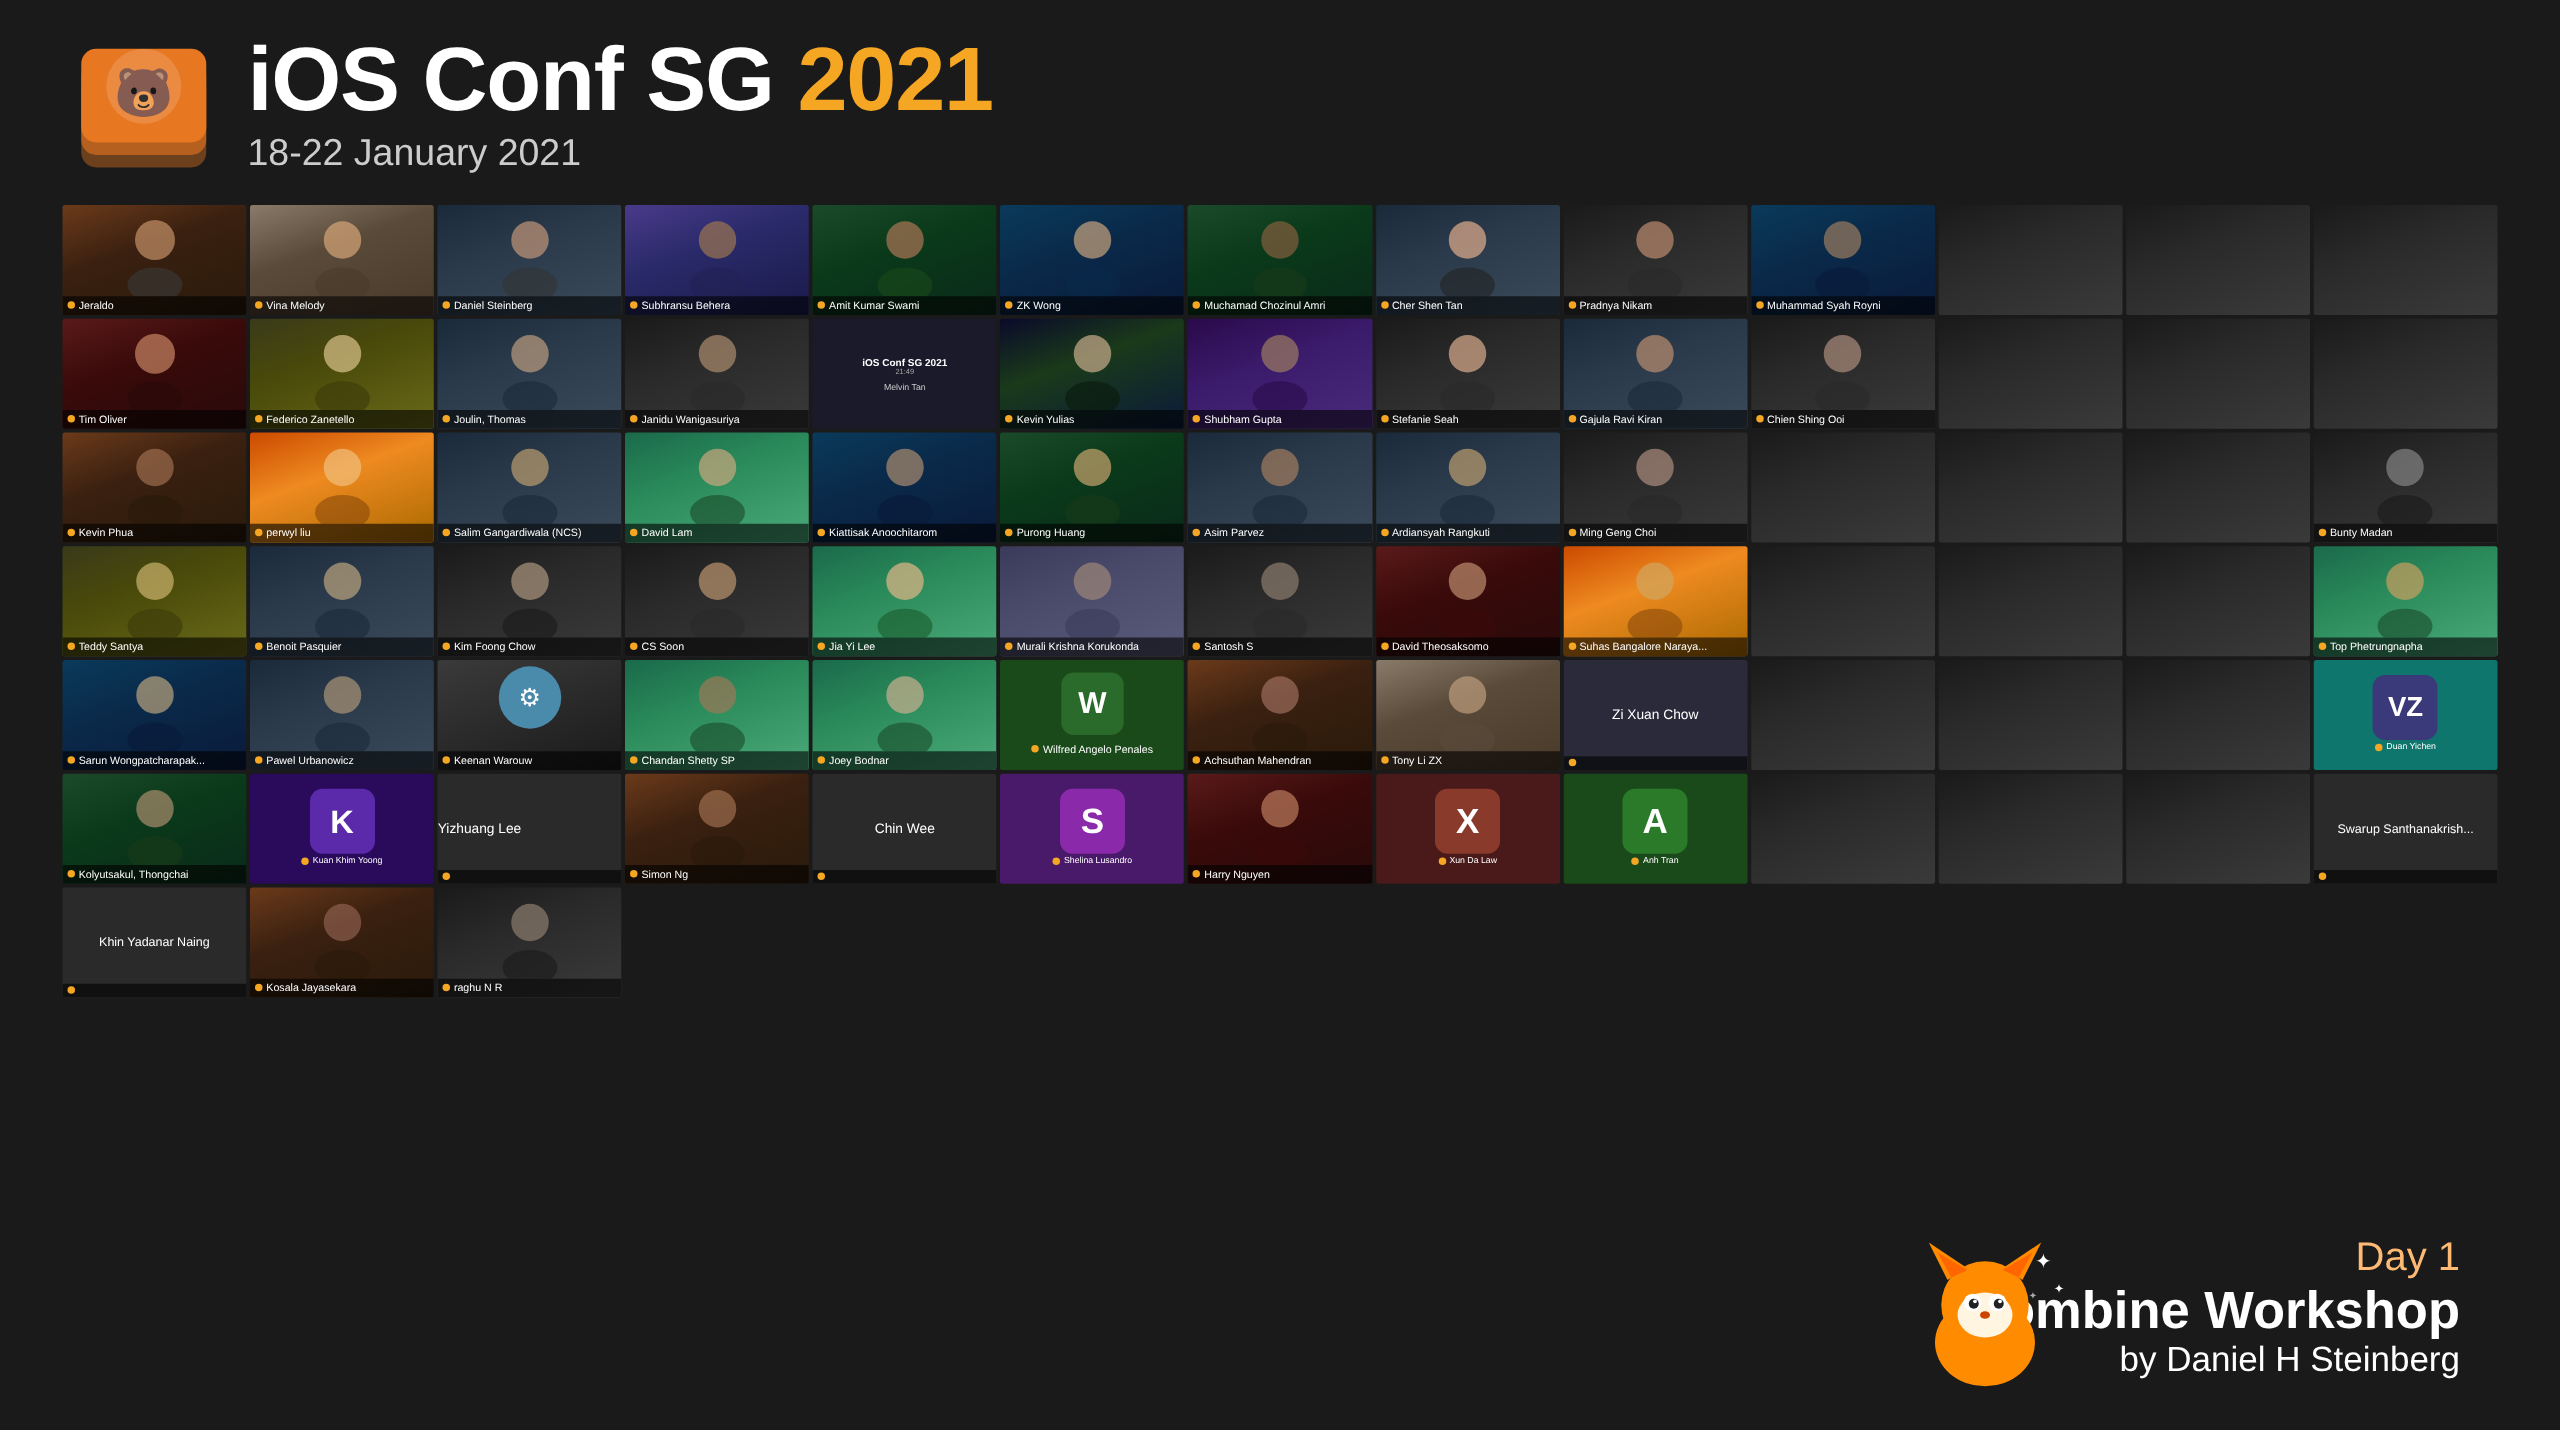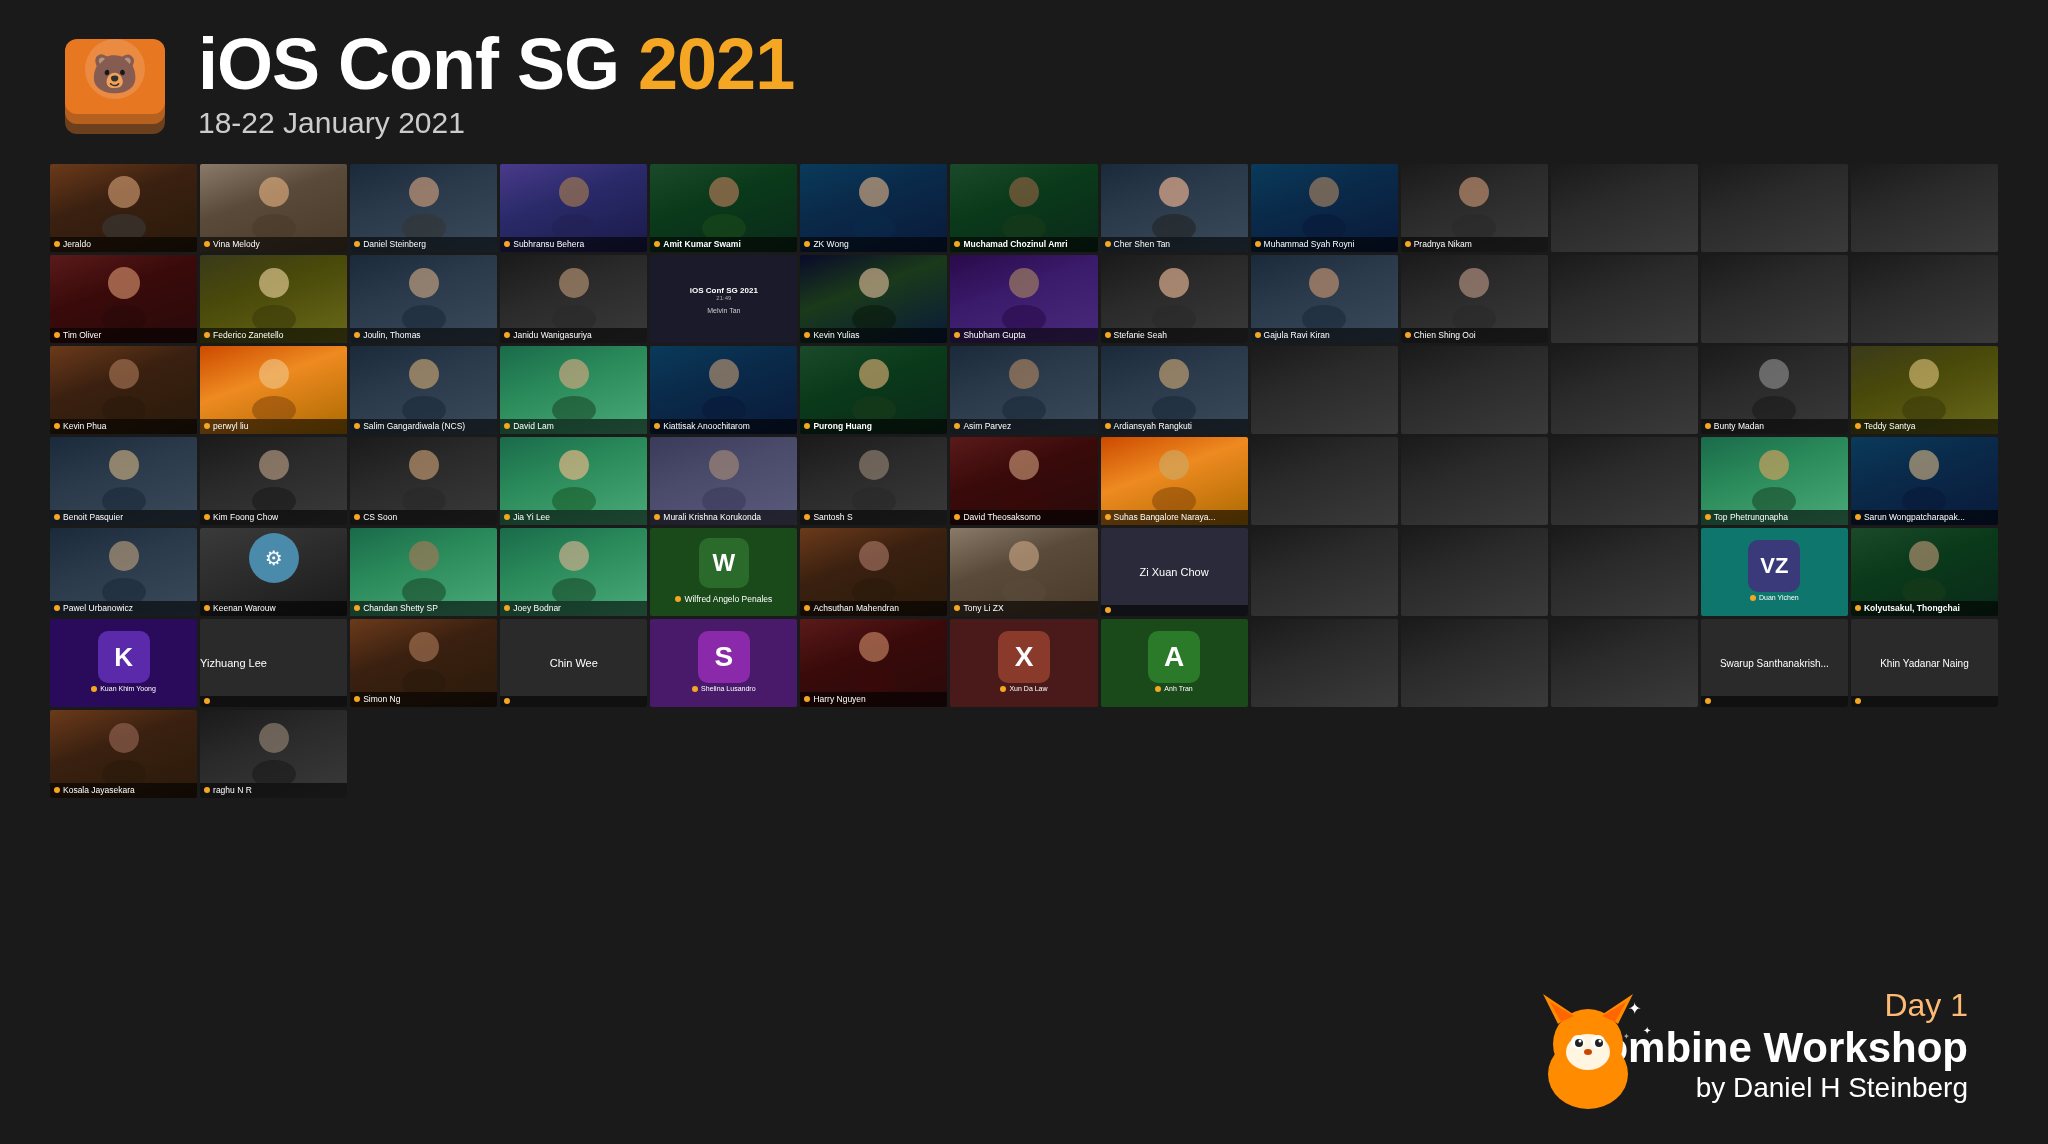--- a/index.html
+++ b/index.html
@@ -117,21 +117,21 @@
       border-radius: 50%;
       background: #f5a623;
       flex-shrink: 0;
     }
 
     
     .p1 { background: linear-gradient(160deg, #6b3a1a 0%, #3a2010 40%, #2a1a0a 100%); }
     .p2 { background: linear-gradient(160deg, #8a7a6a 0%, #5a4a3a 40%, #4a3a2a 100%); padding-left: 23px; }
     .p3 { background: linear-gradient(160deg, #1a2a3a 0%, #2a3a4a 40%, #3a4a5a 100%); }
     .p4 { background: linear-gradient(160deg, #4a3a8a 0%, #2a2a6a 40%, #1a1a4a 100%); }
-    .p5 { background: linear-gradient(160deg, #1a4a2a 0%, #0a3a1a 40%, #0a2a1a 100%); font-weight: bold; }
+    .p5 { background: linear-gradient(160deg, #1a4a2a 0%, #0a3a1a 40%, #0a2a1a 100%); }
     .p6 { background: linear-gradient(160deg, #5a1a1a 0%, #3a0a0a 40%, #2a0a0a 100%); }
     .p7 { background: linear-gradient(160deg, #3a3a1a 0%, #4a4a0a 40%, #6a6a1a 100%); }
     .p8 { background: linear-gradient(160deg, #0a3a5a 0%, #0a2a4a 40%, #0a1a3a 100%); }
     .p9 { background: linear-gradient(160deg, #2a0a4a 0%, #3a1a6a 40%, #4a2a7a 100%); }
     .p10 { background: linear-gradient(160deg, #1a1a1a 0%, #2a2a2a 40%, #3a3a3a 100%); }
     .p-aurora { background: linear-gradient(160deg, #0a0a2a 0%, #1a3a1a 40%, #0a1a3a 100%); }
     .p-sunset { background: linear-gradient(160deg, #cc4a00 0%, #ee8a20 40%, #aa6a00 100%); }
     .p-beach { background: linear-gradient(160deg, #1a6a4a 0%, #2a8a5a 40%, #4aaa7a 100%); }
     .p-brand { background: #1a1a2a; }
     .p-city2 { background: linear-gradient(160deg, #3a3a5a 0%, #4a4a6a 40%, #5a5a7a 100%); }
@@ -229,34 +229,34 @@
   </div>
 
   <div class="vcell p3">
     <svg class="person-icon" width="60" height="65" viewBox="0 0 60 65">
       <circle cx="30" cy="20" r="15" fill="#e8b090" opacity="0.8"></circle>
       <ellipse cx="30" cy="56" rx="22" ry="14" fill="#222" opacity="0.7"></ellipse>
     </svg>
     <div class="nlabel"><span class="dot"></span>Cher Shen Tan</div>
   </div>
 
+  <div class="vcell p10">
+    <svg class="person-icon" width="60" height="65" viewBox="0 0 60 65">
+      <circle cx="30" cy="20" r="15" fill="#c09070" opacity="0.8"></circle>
+      <ellipse cx="30" cy="56" rx="22" ry="14" fill="#2a2a2a" opacity="0.7"></ellipse>
+    </svg>
+    <div class="nlabel"><span class="dot"></span>Pradnya Nikam</div>
+  </div>
+
   <div class="vcell p8">
     <svg class="person-icon" width="60" height="65" viewBox="0 0 60 65">
       <circle cx="30" cy="20" r="15" fill="#a08060" opacity="0.8"></circle>
       <ellipse cx="30" cy="56" rx="22" ry="14" fill="#0a1a3a" opacity="0.7"></ellipse>
     </svg>
     <div class="nlabel"><span class="dot"></span>Muhammad Syah Royni</div>
-  </div>
-
-  <div class="vcell p10">
-    <svg class="person-icon" width="60" height="65" viewBox="0 0 60 65">
-      <circle cx="30" cy="20" r="15" fill="#c09070" opacity="0.8"></circle>
-      <ellipse cx="30" cy="56" rx="22" ry="14" fill="#2a2a2a" opacity="0.7"></ellipse>
-    </svg>
-    <div class="nlabel"><span class="dot"></span>Pradnya Nikam</div>
   </div>
 
   <div class="vcell p10"></div>
   <div class="vcell p10"></div>
   <div class="vcell p10"></div>
 
   <div class="vcell p6">
     <svg class="person-icon" width="60" height="65" viewBox="0 0 60 65">
       <circle cx="30" cy="20" r="16" fill="#cc8866" opacity="0.8"></circle>
       <ellipse cx="30" cy="56" rx="22" ry="14" fill="#2a0a0a" opacity="0.7"></ellipse>
@@ -380,20 +380,27 @@
     </svg>
     <div class="nlabel"><span class="dot"></span>Asim Parvez</div>
   </div>
   <div class="vcell p3">
     <svg class="person-icon" width="60" height="65" viewBox="0 0 60 65">
       <circle cx="30" cy="20" r="15" fill="#c0a070" opacity="0.8"></circle>
       <ellipse cx="30" cy="56" rx="22" ry="14" fill="#1a2a3a" opacity="0.7"></ellipse>
     </svg>
     <div class="nlabel"><span class="dot"></span>Ardiansyah Rangkuti</div>
   </div>
+  <div class="vcell p10">
+    <svg class="person-icon" width="60" height="65" viewBox="0 0 60 65">
+      <circle cx="30" cy="20" r="15" fill="#b09080" opacity="0.8"></circle>
+      <ellipse cx="30" cy="56" rx="22" ry="14" fill="#2a2a2a" opacity="0.7"></ellipse>
+    </svg>
+    <div class="nlabel"><span class="dot"></span>Ming Geng Choi</div>
+  </div>
   <div class="vcell p10"></div>
   <div class="vcell p10"></div>
   <div class="vcell p10"></div>
 
   <div class="vcell p10">
     <svg class="person-icon" width="60" height="65" viewBox="0 0 60 65">
       <circle cx="30" cy="20" r="15" fill="#888" opacity="0.8"></circle>
       <ellipse cx="30" cy="56" rx="22" ry="14" fill="#1a1a1a" opacity="0.7"></ellipse>
     </svg>
     <div class="nlabel"><span class="dot"></span>Bunty Madan</div>

